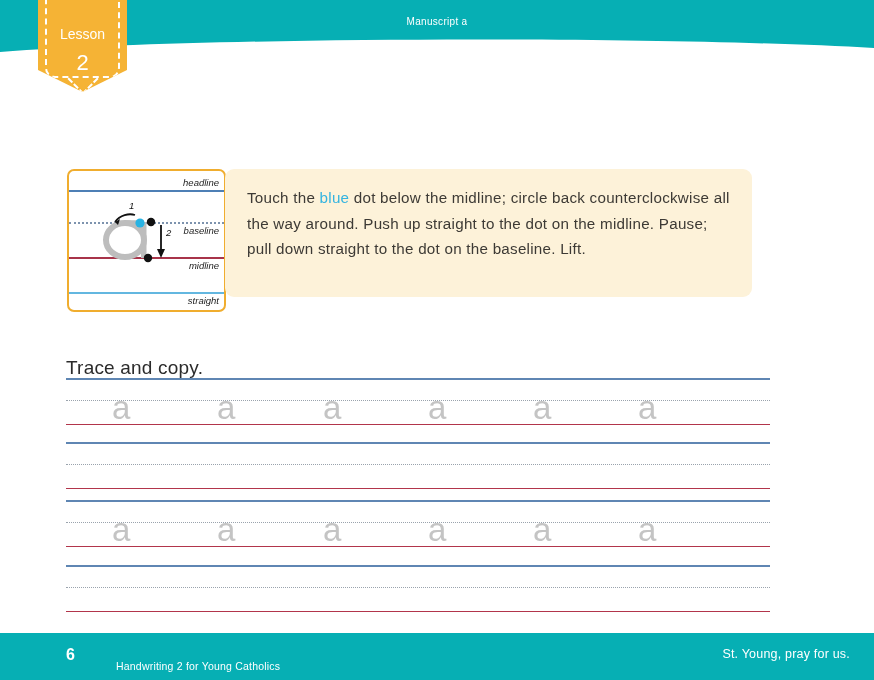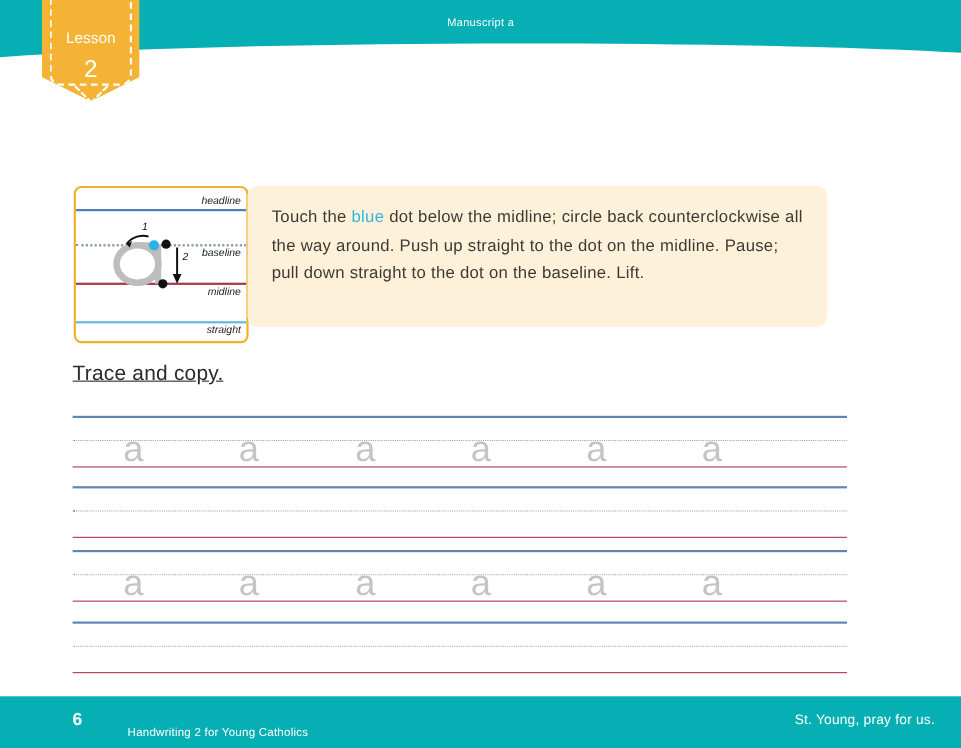--- a/index.html
+++ b/index.html
@@ -152,26 +152,25 @@
     font-family: "Liberation Sans", sans-serif;
     letter-spacing: 0.25px;
   }
   #instruction-text .hl {
     color: #35b4e0;
   }
 
   
   #section-heading {
     position: absolute;
-    left: 66px; top: 329px;
+    left: 66px; top: 357px;
     font-size: 19px;
     color: #2b2b2b;
     font-family: "Liberation Sans", sans-serif;
     letter-spacing: 0.2px;
-    text-decoration: underline;
   }
 
   
   #practice-area {
     position: absolute;
     left: 66px; top: 370px;
     width: 704px;
     height: 248px;
   }
   .practice-row {

